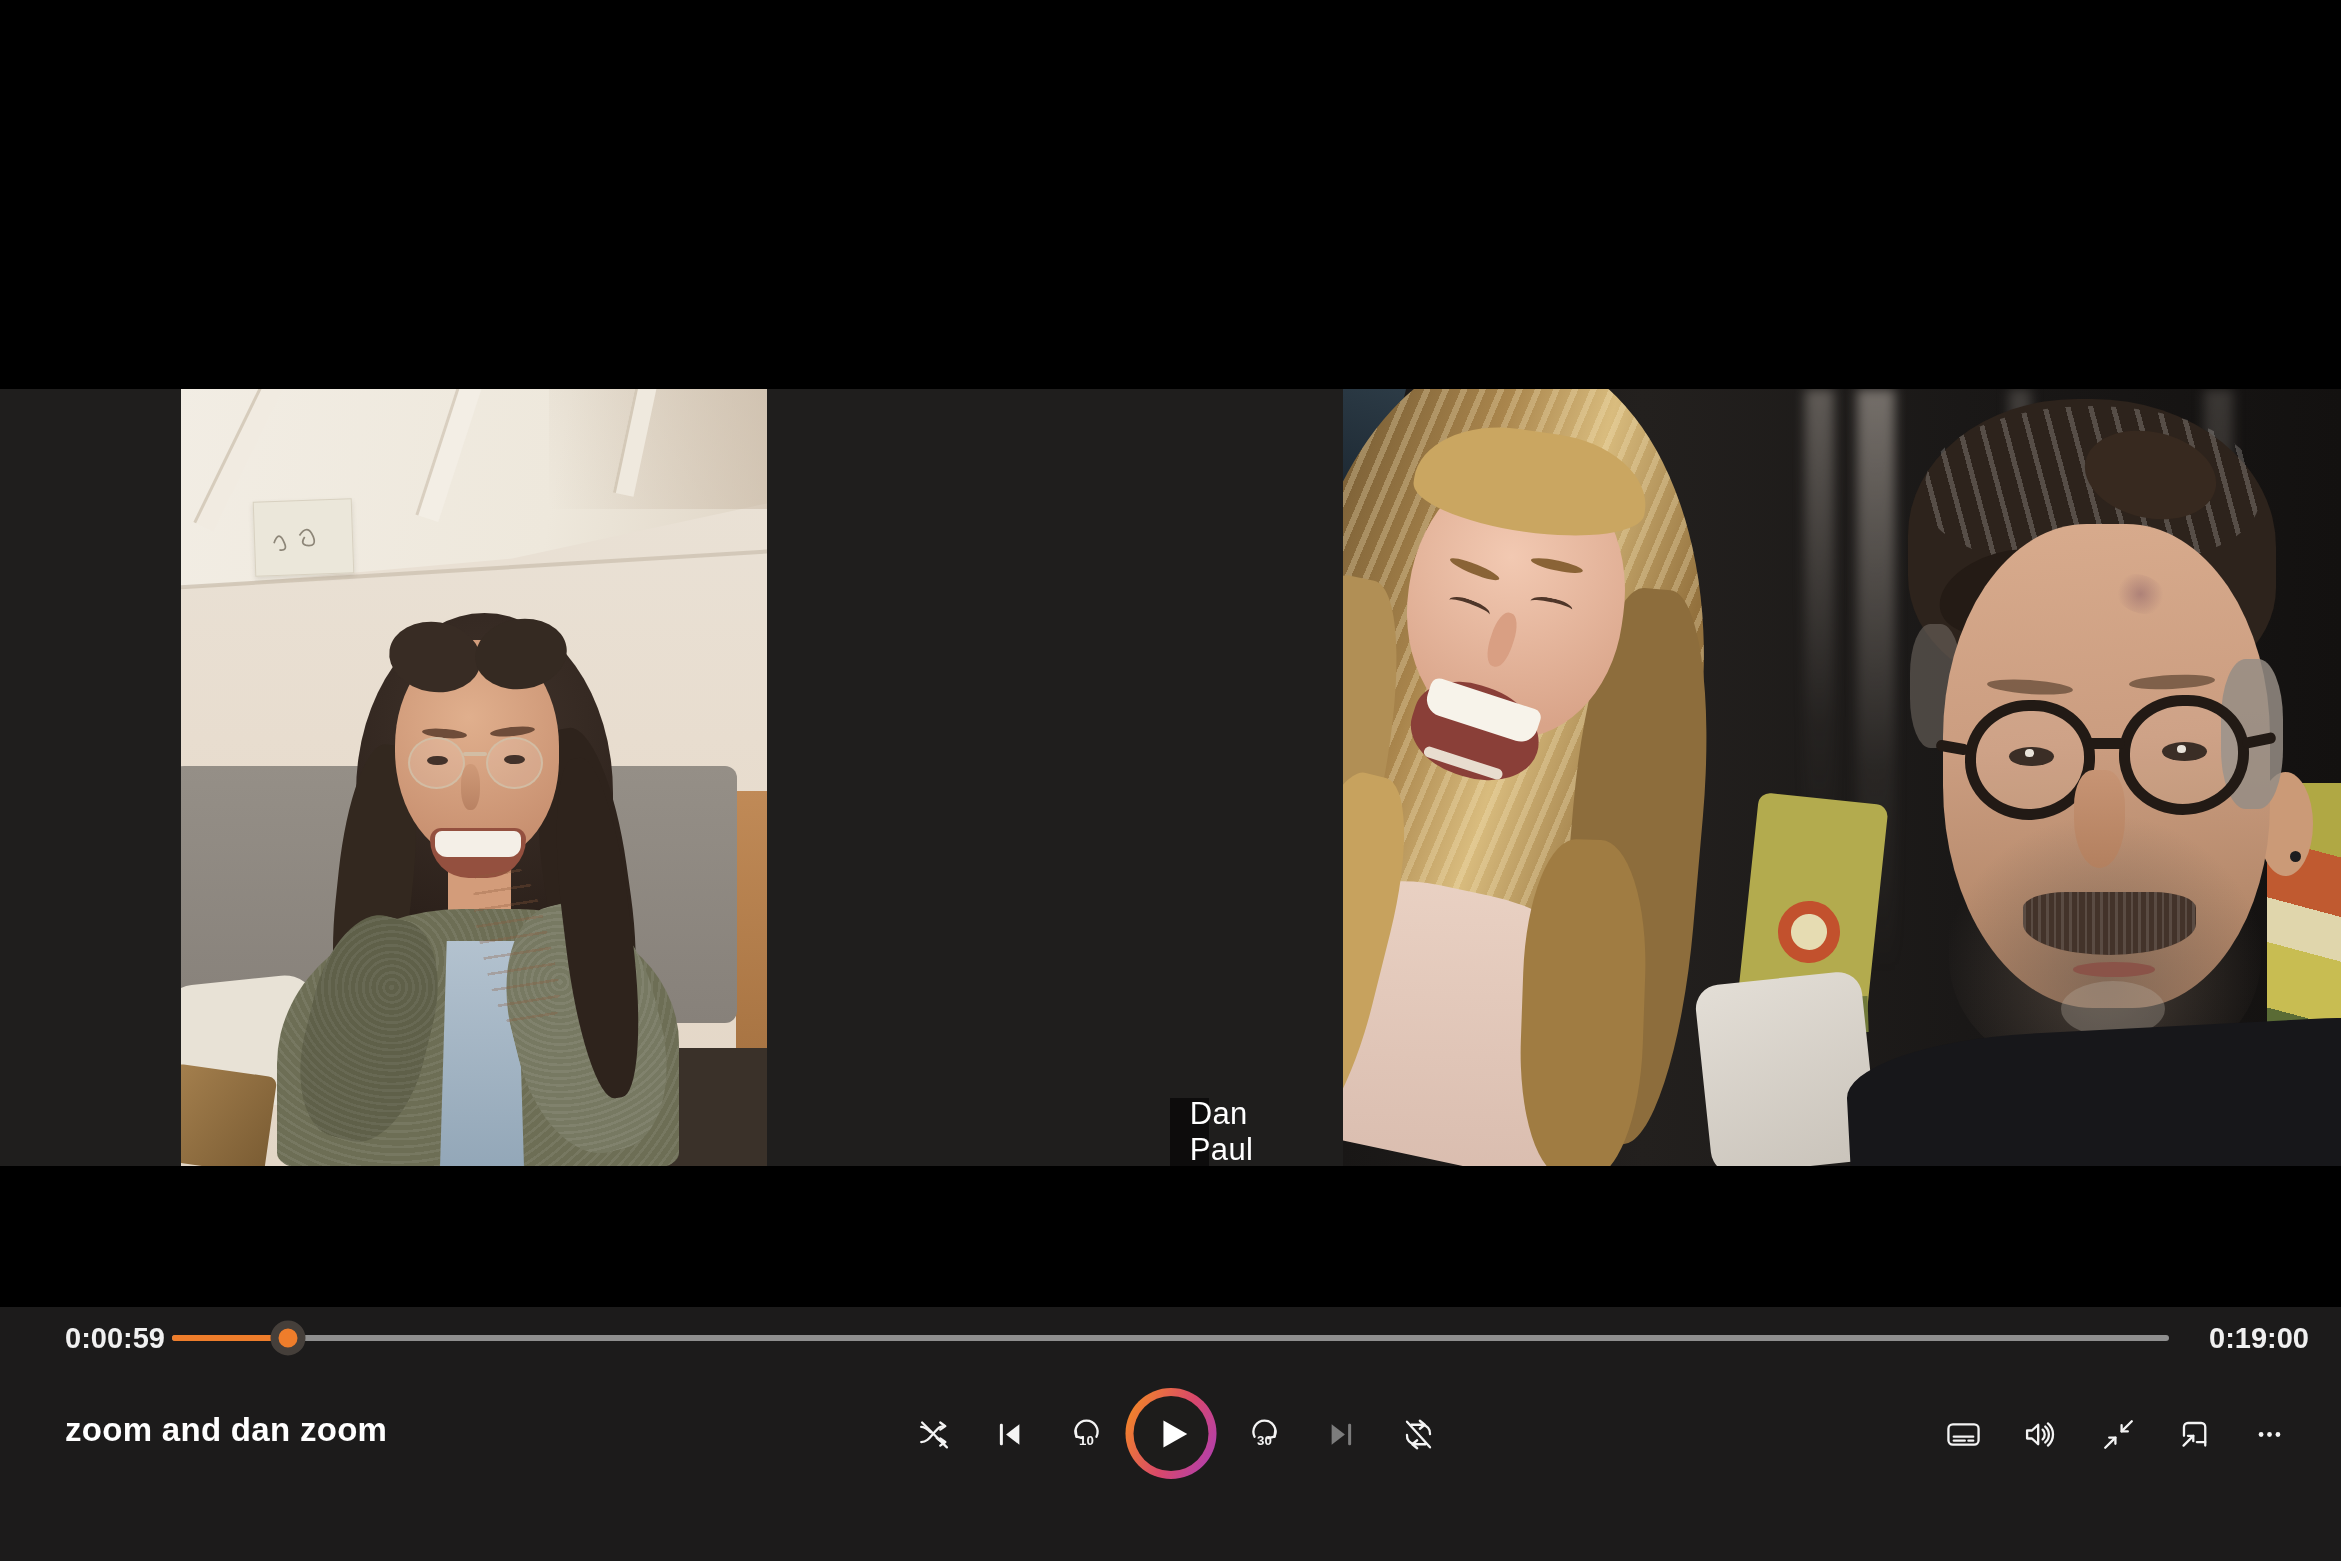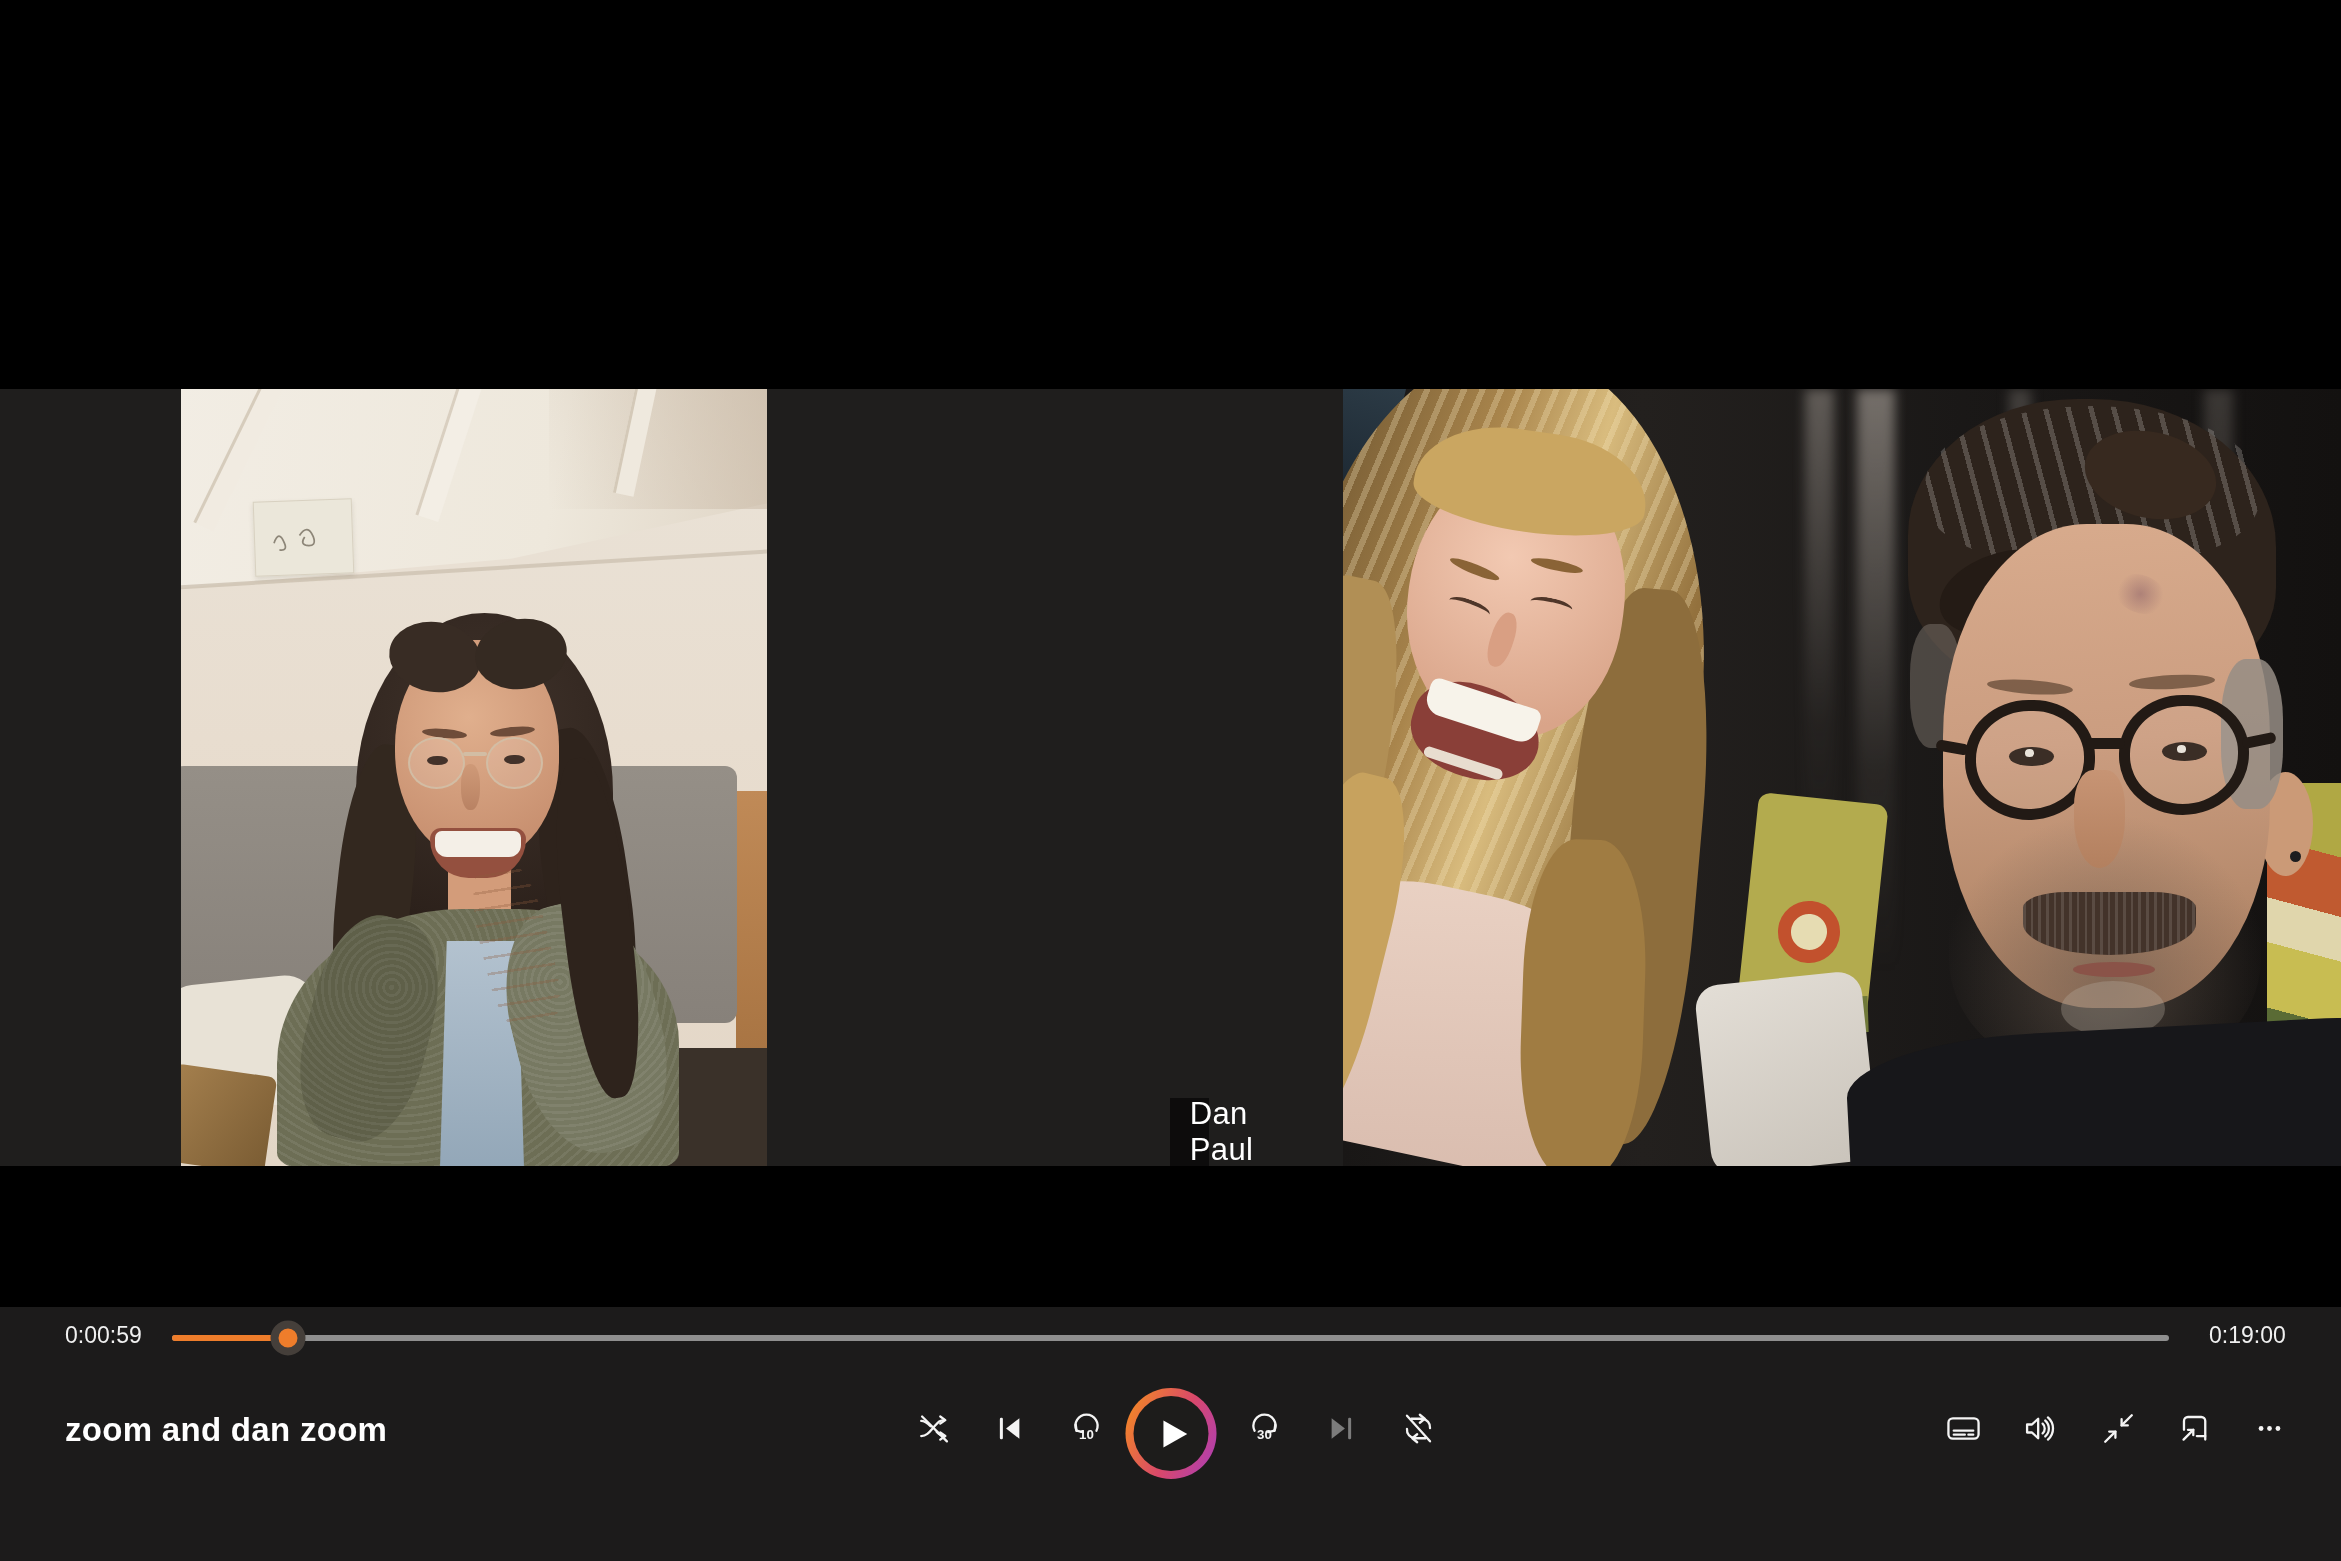--- a/index.html
+++ b/index.html
@@ -141,30 +141,30 @@
   .rf-d-mouth{left:216px;top:556px;width:82px;height:14.6px;background:#8a5348;border-radius:50%;}
   .rf-d-chin{left:204px;top:575px;width:104px;height:56px;background:rgba(185,175,163,.32);border-radius:50%;}
   .rf-d-shirt{left:-8.6px;top:623px;width:548px;height:163px;background:#17171a;border-radius:34% 12% 0 0;transform:rotate(-3deg);}
 
   
   .name-label{left:1170px;bottom:0;height:68px;background:rgba(5,5,5,.68);color:#fff;
     font-size:31px;font-weight:500;display:flex;align-items:center;padding:0 19.7px;letter-spacing:0.4px;}
 
   
   .control-bar{left:0;top:1307px;width:2342px;height:254px;background:var(--bar-bg);}
-  .time{top:15.4px;font-size:23px;color:#f0f0f0;white-space:nowrap;}
+  .time{top:15.4px;font-size:29px;color:#f0f0f0;white-space:nowrap;font-weight:bold;}
   .time-elapsed{left:65px;} .time-duration{left:2209px;}
   .seek{left:172px;top:19px;width:1997px;height:24px;cursor:pointer;}
   .seek-track{left:0;top:8.6px;width:100%;height:6.8px;border-radius:3.4px;background:var(--track);}
   .seek-fill{left:0;top:8.6px;height:6.8px;border-radius:3.4px;background:var(--accent);width:5.8%;}
   .seek-thumb{top:12px;left:5.8%;width:19px;height:19px;border-radius:50%;background:var(--accent);
     border:8.6px solid #453f3a;transform:translate(-50%,-50%);box-sizing:content-box;}
   .title{left:65px;top:104px;font-size:33px;font-weight:700;color:#fff;letter-spacing:0.3px;}
   .btn{width:50px;height:50px;top:102px;transform:translateX(-50%);background:none;border:none;padding:0;
-    display:flex;justify-content:center;cursor:pointer;}
+    display:flex;align-items:center;justify-content:center;cursor:pointer;}
   .btn svg{position:static;}
   .b-shuffle{left:934px;} .b-prev{left:1010px;} .b-rew{left:1086px;}
   .b-fwd{left:1264px;} .b-next{left:1340px;} .b-repeat{left:1418px;}
   .b-cc{left:1963px;} .b-vol{left:2039px;} .b-fs{left:2118px;} .b-mini{left:2195px;} .b-more{left:2269px;}
   .play-btn{left:1171px;top:81px;transform:translateX(-50%);width:91px;height:91px;border-radius:50%;
     border:none;padding:0;cursor:pointer;display:flex;align-items:center;justify-content:center;
     background:linear-gradient(115deg,var(--ring1) 12%,var(--ring2) 55%,var(--ring3) 92%);}
   .play-inner{position:static;width:75px;height:75px;border-radius:50%;background:#1d1c1b;
     display:flex;align-items:center;justify-content:center;}
   .icon{stroke:#f4f4f4;stroke-width:2.6;fill:none;stroke-linecap:round;stroke-linejoin:round;}

